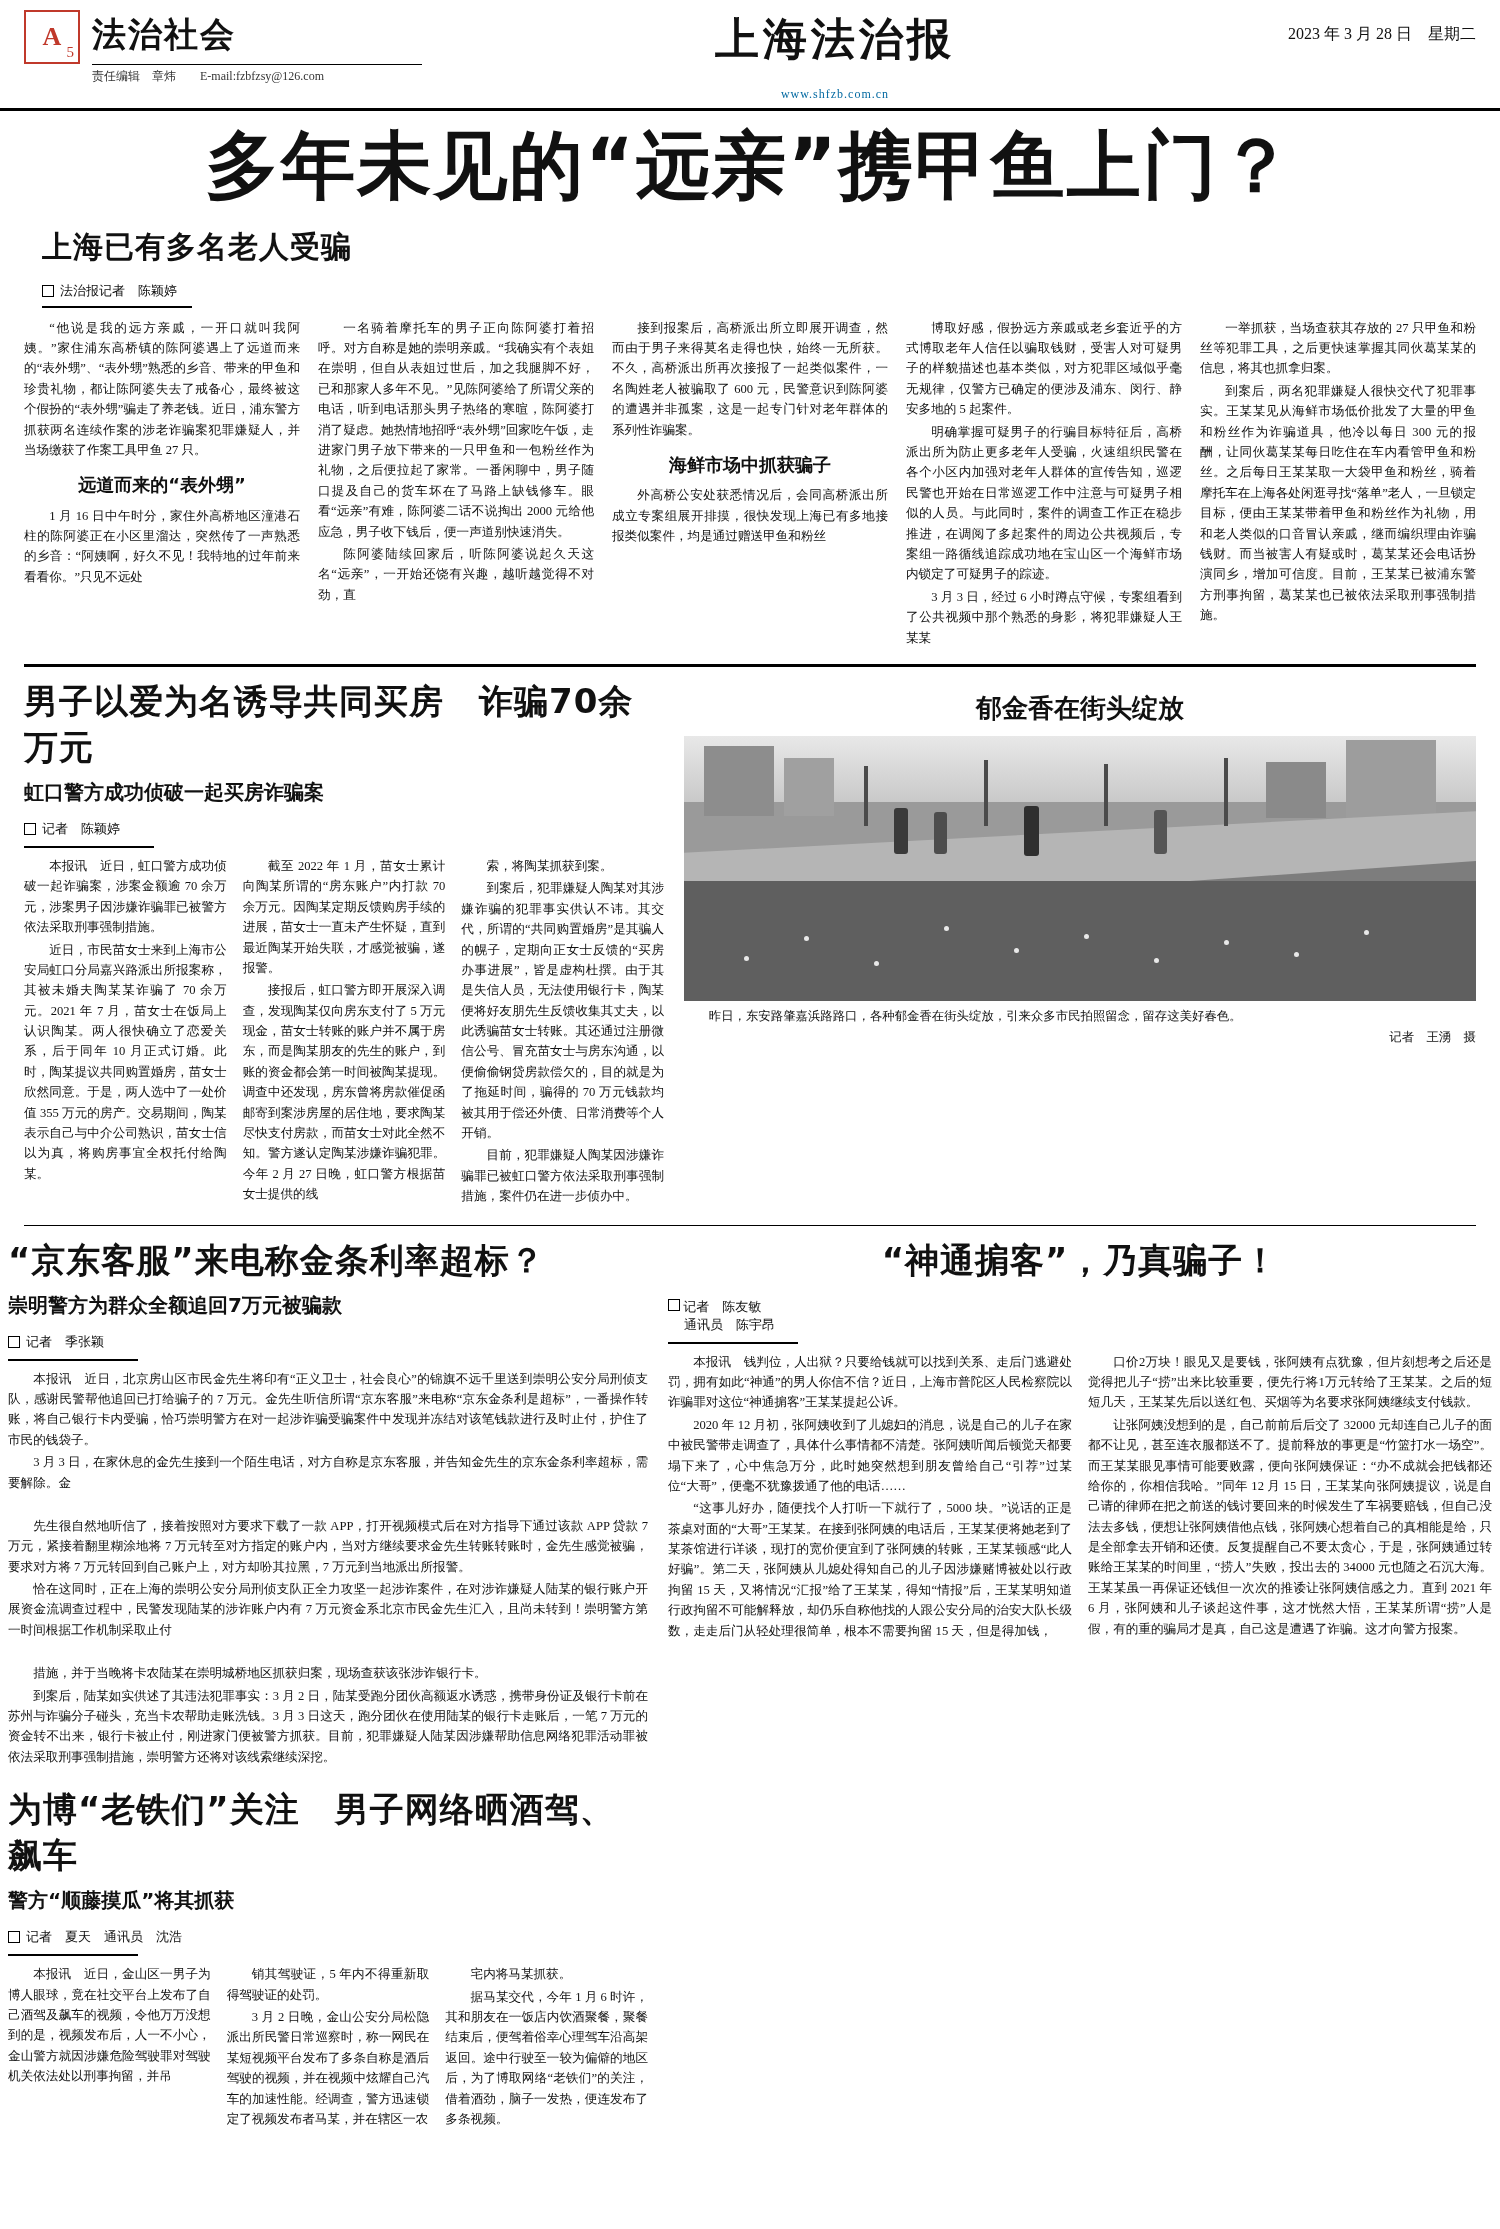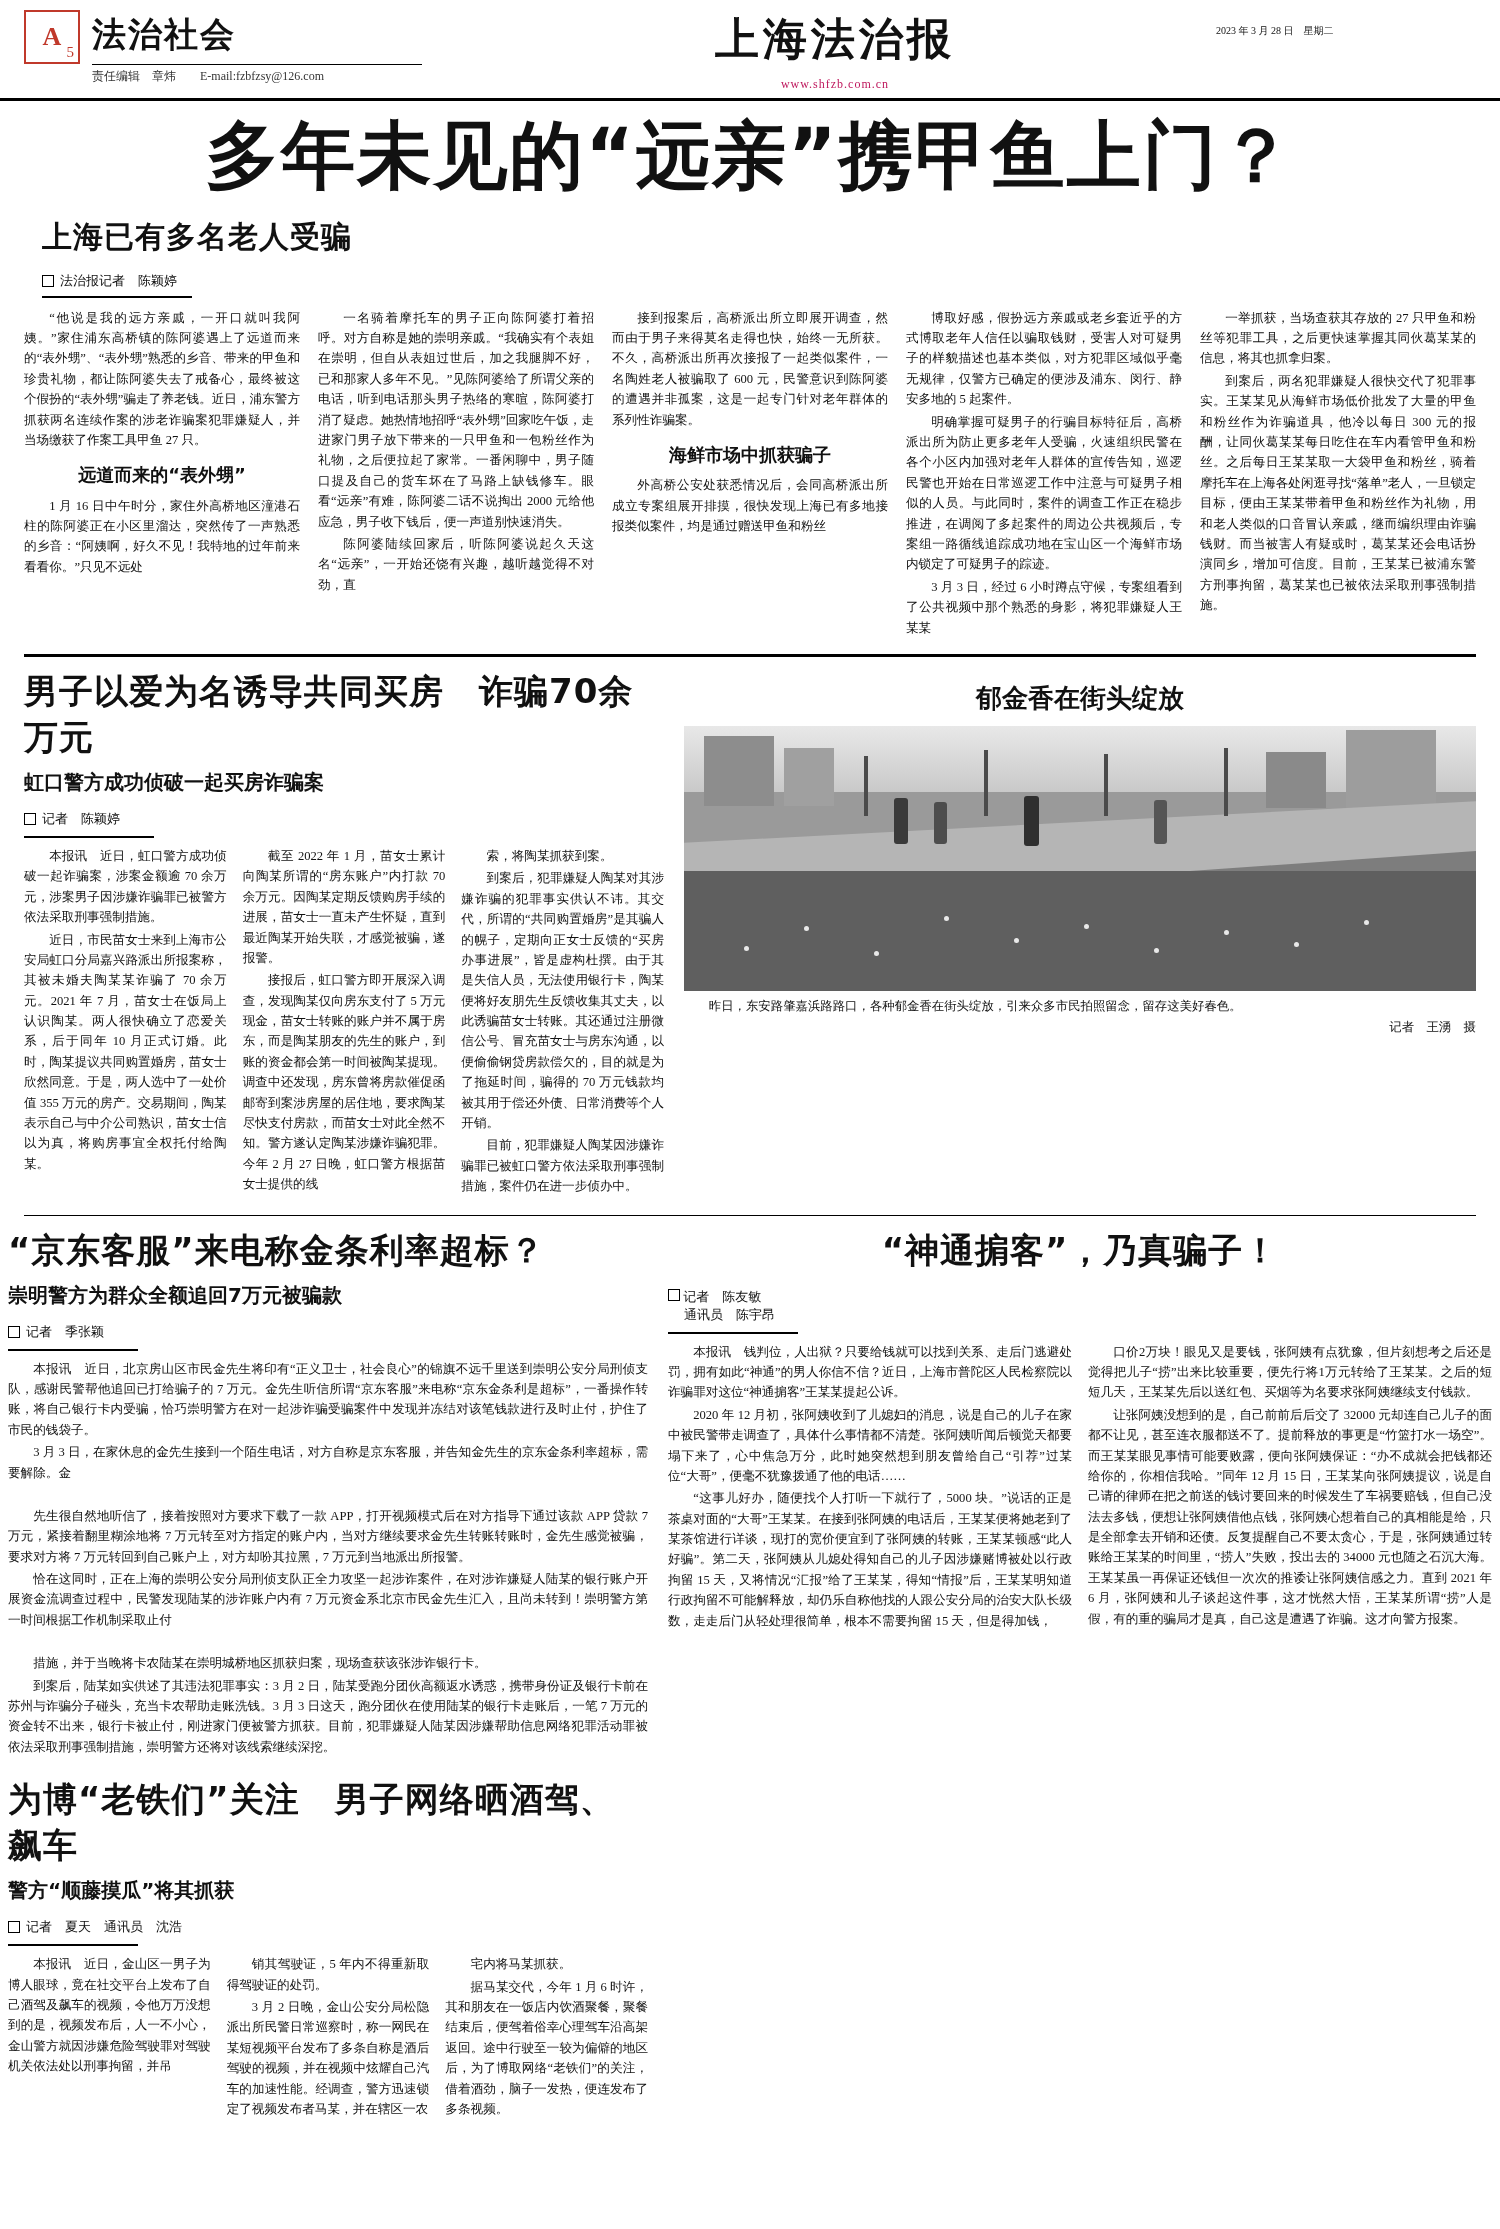--- a/index.html
+++ b/index.html
@@ -10,22 +10,22 @@
   .masthead{display:flex;align-items:flex-start;padding:10px 24px 6px 24px;border-bottom:3px solid #000;}
   .mh-left{display:flex;align-items:flex-start;gap:12px;flex:0 0 auto;width:430px;}
   .page-badge{width:52px;height:50px;border:2px solid #c0392b;position:relative;display:flex;align-items:center;justify-content:center;flex-direction:column;color:#c0392b;}
   .page-badge .a{font-family:"Liberation Serif",serif;font-size:26px;line-height:1;font-weight:bold;}
   .page-badge .n{font-size:15px;line-height:1;position:absolute;right:4px;bottom:2px;}
   .mh-sect{padding-top:2px;}
   .mh-sect .title{font-size:34px;font-weight:bold;letter-spacing:2px;font-family:"DejaVu Sans","Liberation Sans",sans-serif;}
   .mh-sect .editor{font-size:12px;color:#333;margin-top:6px;border-top:1px solid #000;padding-top:3px;width:330px;}
   .mh-center{flex:1;text-align:center;}
   .mh-center .paper{font-size:44px;font-weight:bold;letter-spacing:4px;font-family:Liberation Serif, serif;}
-  .mh-center .site{font-size:12px;letter-spacing:1px;margin-top:8px;color:#be185d;}
-  .mh-right{flex:0 0 auto;width:260px;text-align:left;font-size:10px;padding-top:14px;}
+  .mh-center .site{font-size:12px;letter-spacing:1px;margin-top:18px;color:#0369a1;}
+  .mh-right{flex:0 0 auto;width:260px;text-align:right;font-size:16px;padding-top:14px;}
 
   
   .lead{padding:16px 24px 0 24px;}
   .lead h1{margin:0;font-size:74px;line-height:1.05;letter-spacing:2px;font-weight:bold;text-align:center;font-family:"DejaVu Sans","Liberation Sans",sans-serif;}
   .lead h2{margin:22px 0 0 18px;font-size:30px;font-weight:bold;letter-spacing:1px;font-family:"DejaVu Sans","Liberation Sans",sans-serif;}
   .byline{margin:14px 0 0 18px;font-size:13px;display:flex;align-items:center;gap:6px;}
   .byline .box{display:inline-block;width:10px;height:10px;border:1px solid #000;}
   .byline-rule{margin:6px 0 10px 18px;width:150px;border-top:2px solid #000;}
 
   

